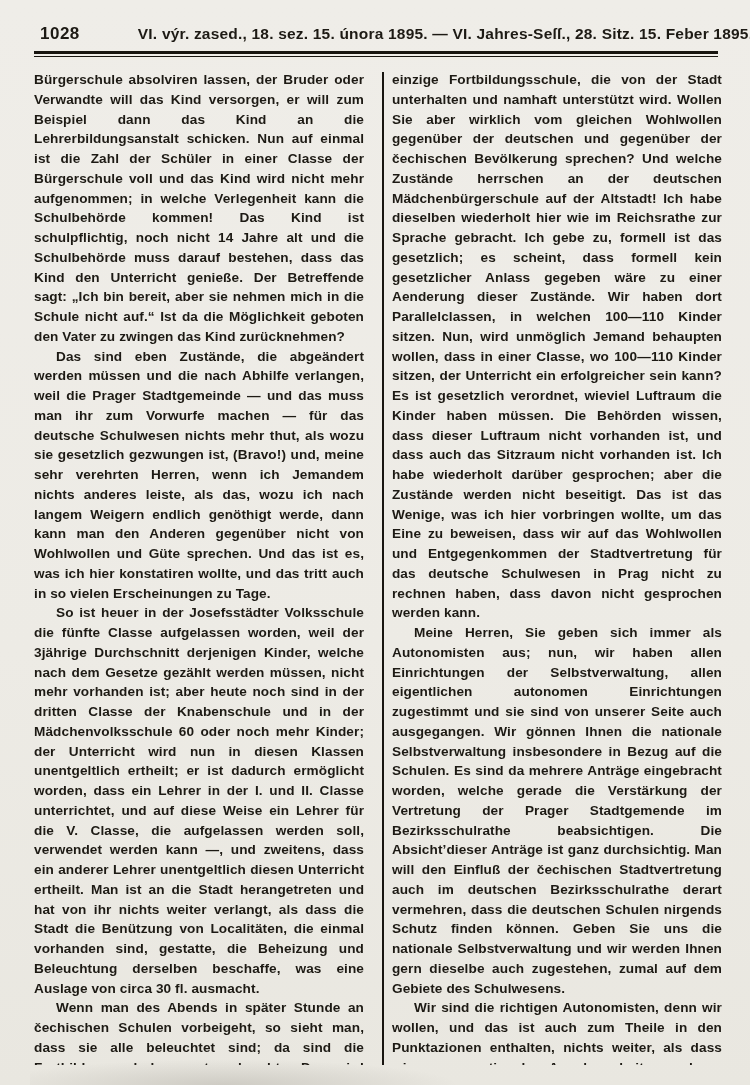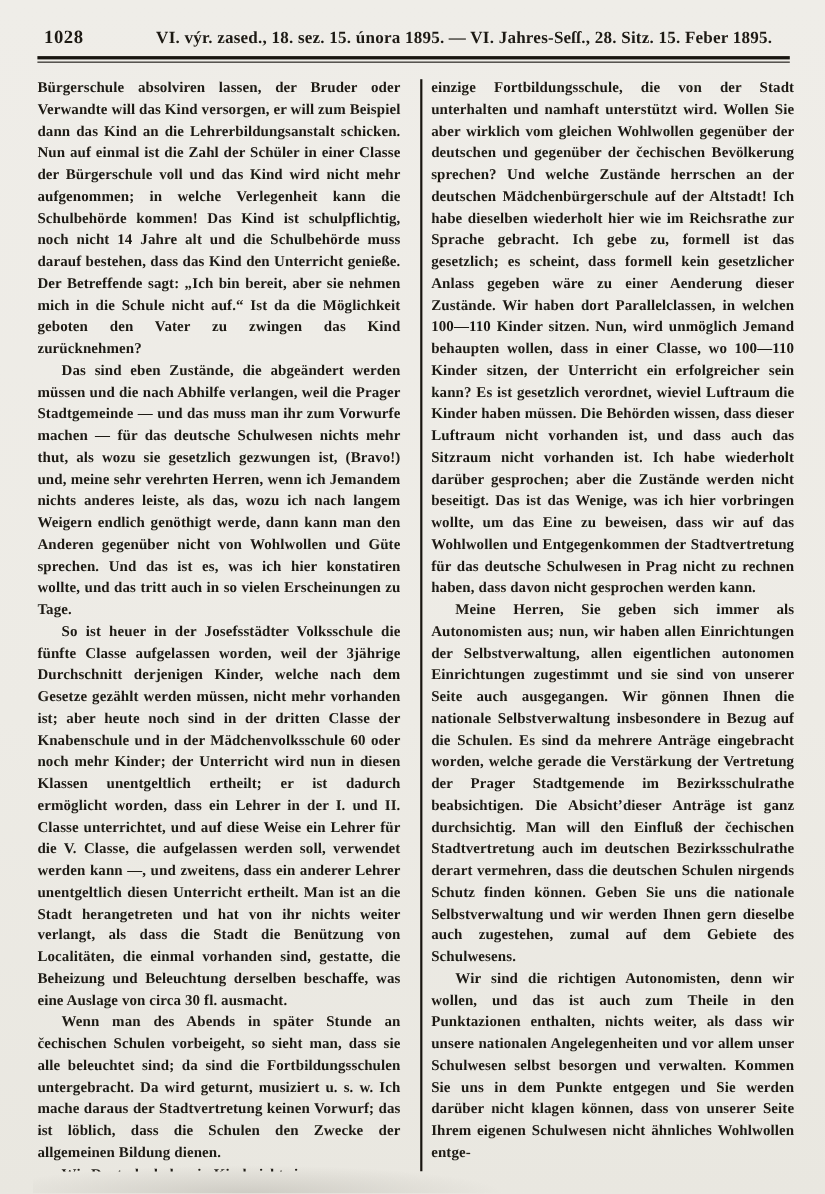--- a/index.html
+++ b/index.html
@@ -9,21 +9,21 @@
     height: 1085px;
     overflow: hidden;
     background: #e9e7e1;
   }
   .page {
     position: relative;
     width: 750px;
     height: 1085px;
     background: linear-gradient(180deg, #efede8 0%, #edebe5 60%, #e9e7e0 100%);
     color: #1d1a14;
-    font-family: Liberation Serif, serif;
+    font-family: Liberation Sans, sans-serif;
     font-weight: 700;
     box-sizing: border-box;
   }
   .page-header {
     display: flex;
     align-items: baseline;
     padding: 24px 40px 0 40px;
   }
   .page-number {
     font-size: 17px;

